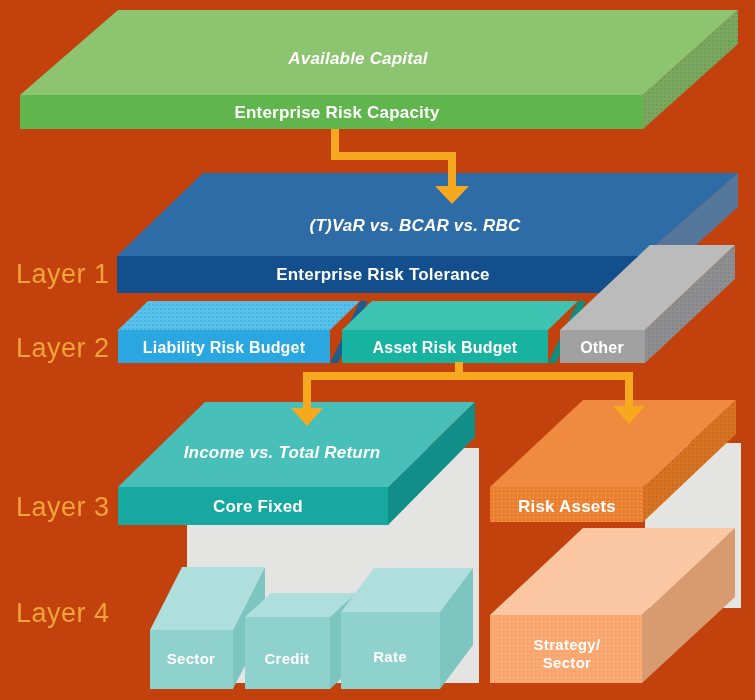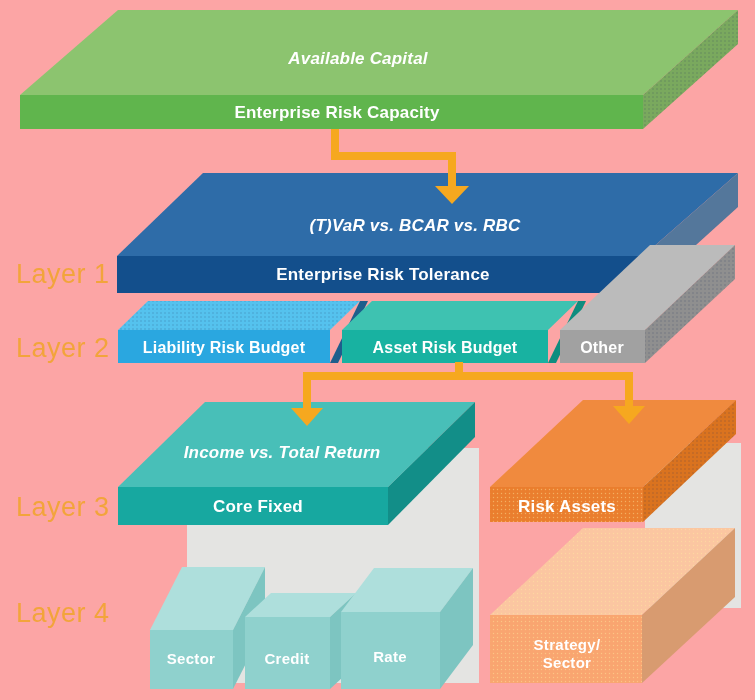--- a/index.html
+++ b/index.html
@@ -1,16 +1,16 @@
 <!DOCTYPE html>
 <html><head>
 <meta charset="utf-8">
 <style>
   html,body{margin:0;padding:0;background:#ffffff;}
-  .stage{width:755px;height:700px;position:relative;background:#fca5a5;overflow:hidden;}
+  .stage{width:755px;height:700px;position:relative;background:#c2410c;overflow:hidden;}
   svg{display:block;}
   text{font-family:"Liberation Sans","DejaVu Sans",sans-serif;}
   .face{stroke:none;}
   .lbl{fill:#ffffff;font-weight:bold;font-size:17px;letter-spacing:.2px;}
   .lbl-sm{fill:#ffffff;font-weight:bold;font-size:16px;letter-spacing:.2px;}
   .lbl-xs{fill:#ffffff;font-weight:bold;font-size:15px;letter-spacing:.3px;}
   .itl{font-style:italic;}
   .layer-lbl{font-size:27px;font-weight:normal;letter-spacing:.5px;}
 </style>
 </head>

